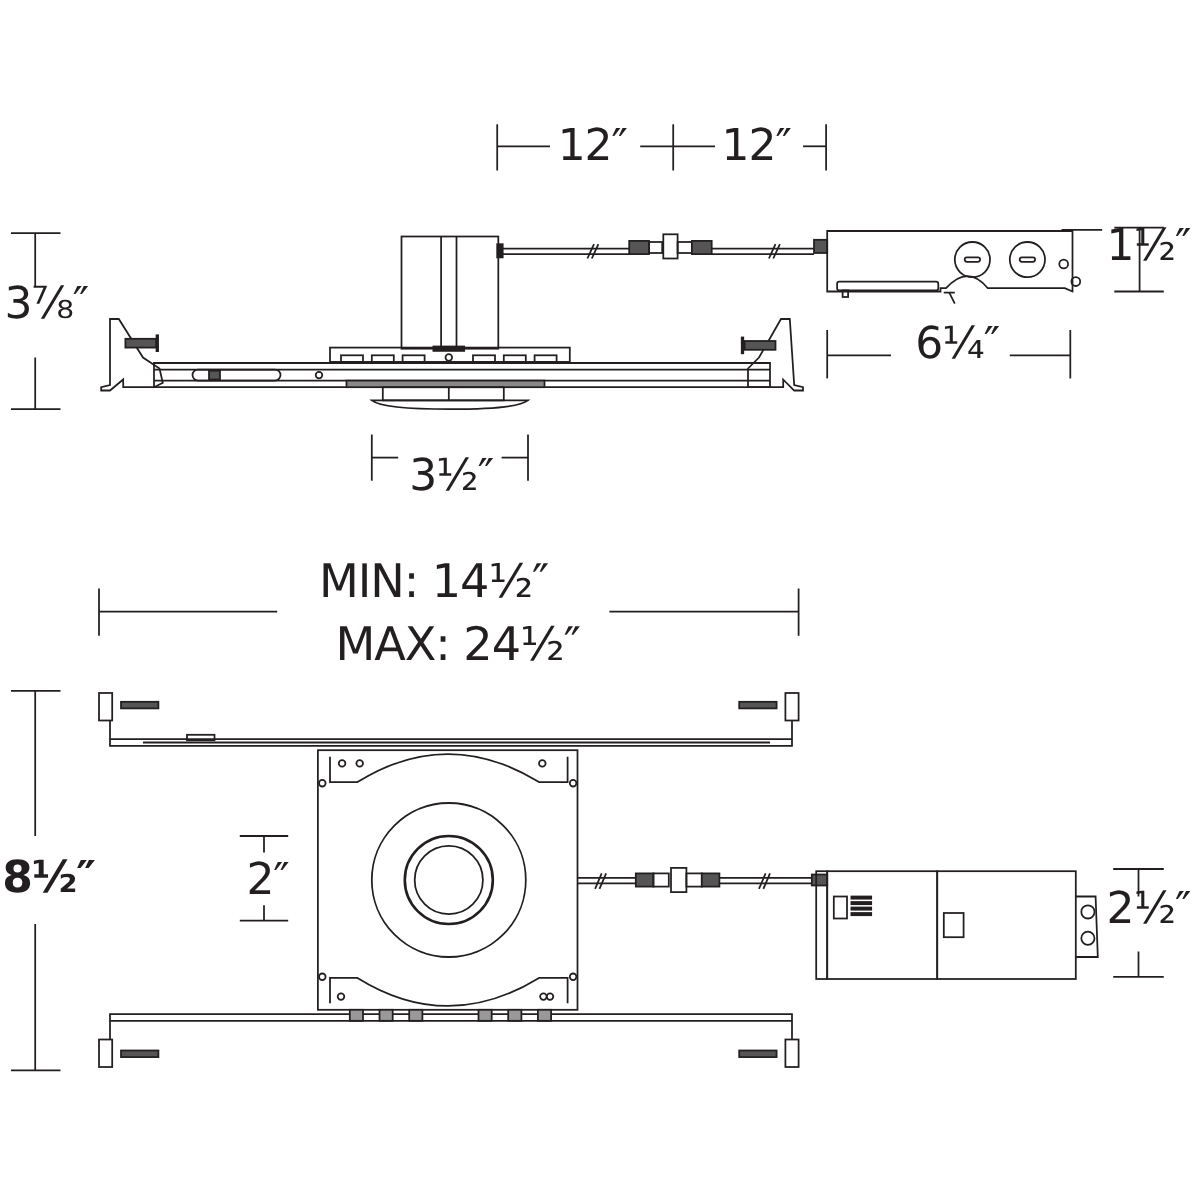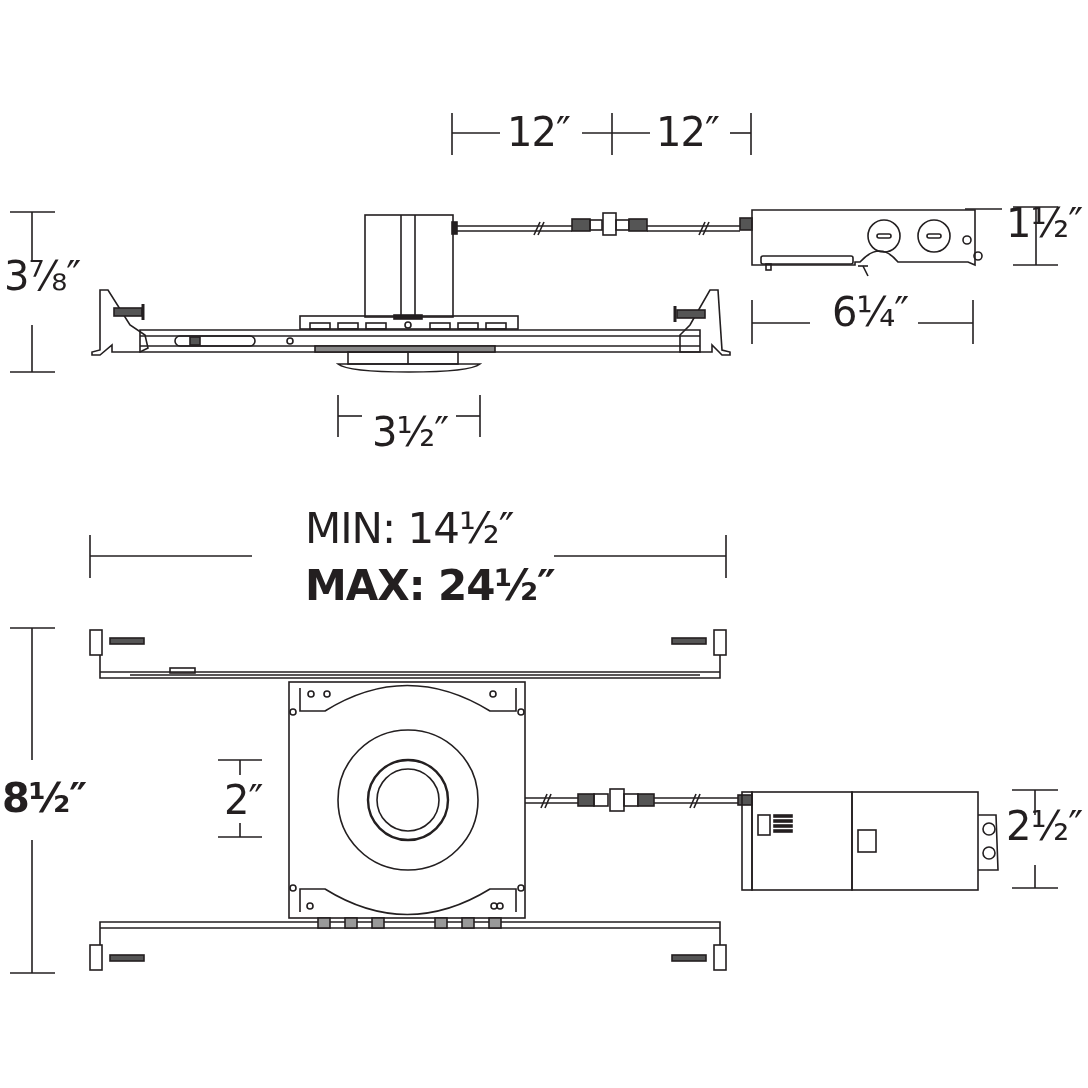--- a/index.html
+++ b/index.html
@@ -240,17 +240,17 @@
   </g>
 </svg>
 
 <div class="dim-label" style="left:507px; top:112px;">12″</div>
 <div class="dim-label" style="left:656px; top:112px;">12″</div>
 <div class="dim-label" style="left:4px; top:256px;">3⅞″</div>
 <div class="dim-label" style="left:372px; top:412px;">3½″</div>
 <div class="dim-label" style="left:1006px; top:155px;margin-top:48px;">1½″</div>
 <div class="dim-label" style="left:832px; top:292px;">6¼″</div>
 
-<div class="dim-label big" style="left:305px; top:508px;">MIN: 14½″</div>
-<div class="dim-label big" style="left:305px; top:565px;font-weight:bold;">MAX: 24½″</div>
+<div class="dim-label big" style="left:290px; top:508px;">MIN: 14½″</div>
+<div class="dim-label big" style="left:305px; top:565px;">MAX: 24½″</div>
 <div class="dim-label" style="left:2px; top:778px;font-weight:bold;">8½″</div>
 <div class="dim-label" style="left:224px; top:780px;">2″</div>
 <div class="dim-label" style="left:1006px; top:806px;">2½″</div>
 
 </body></html>

